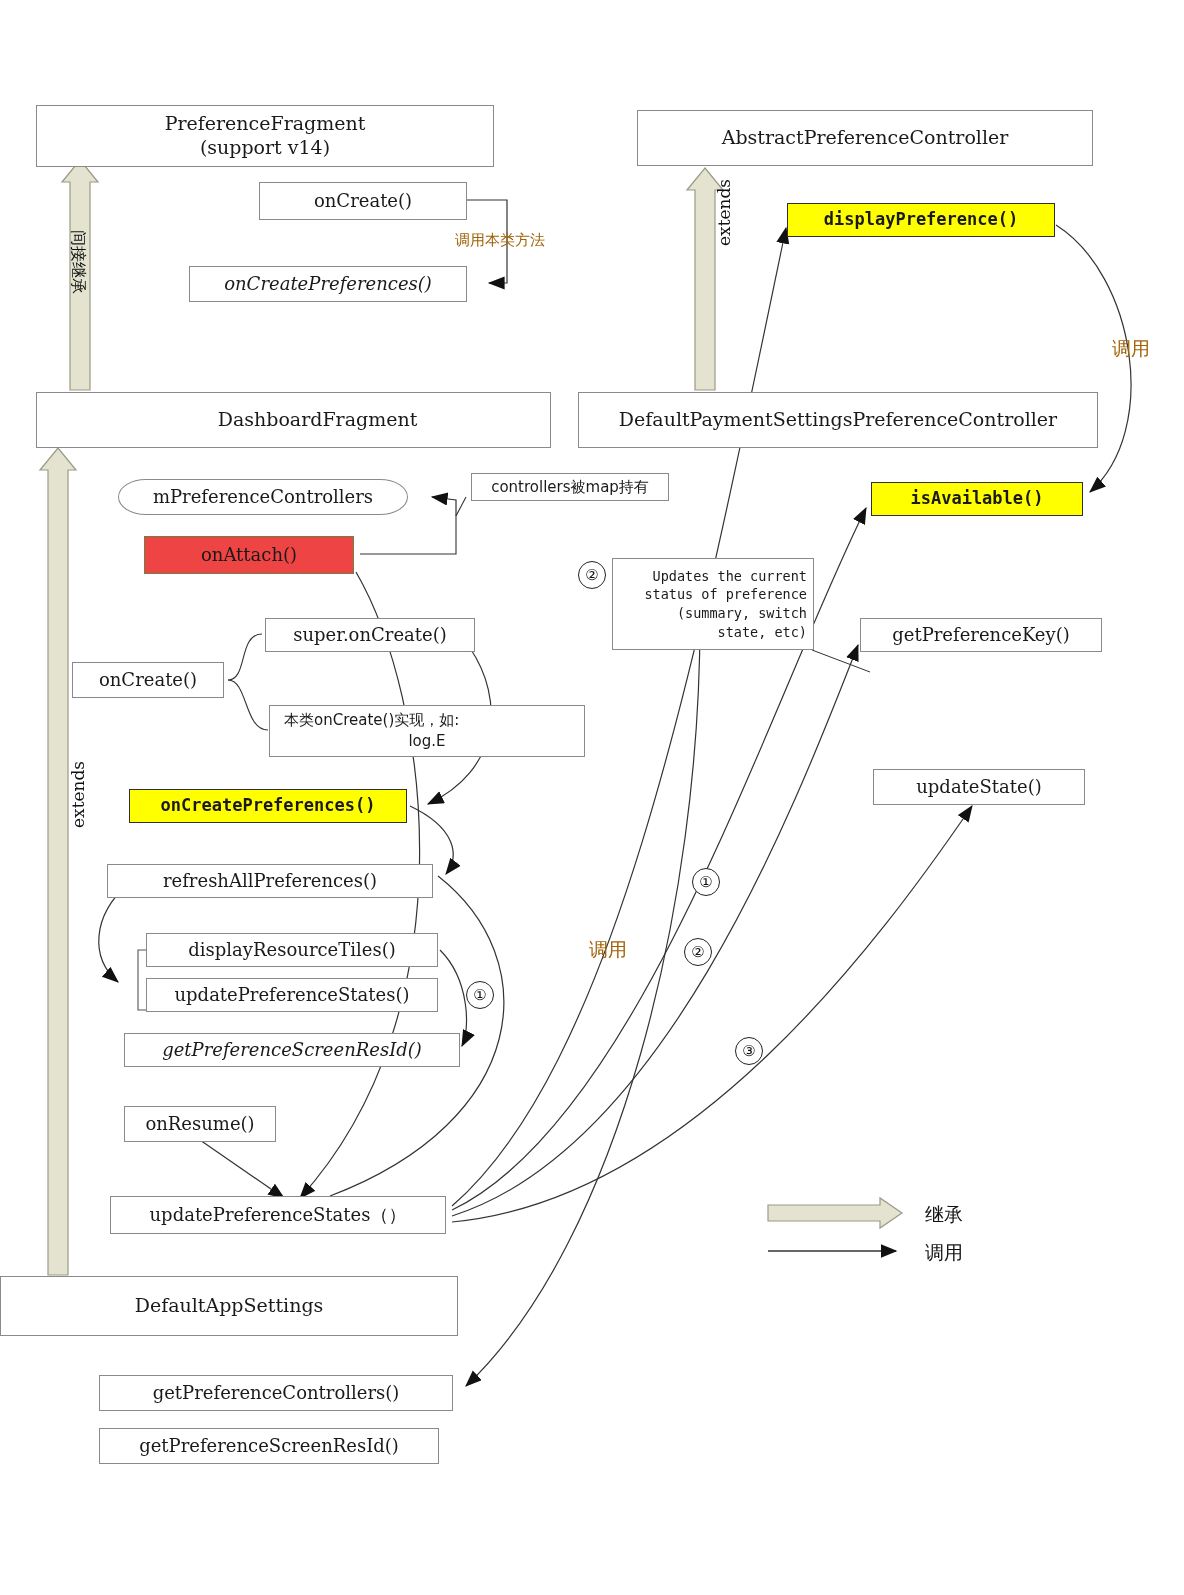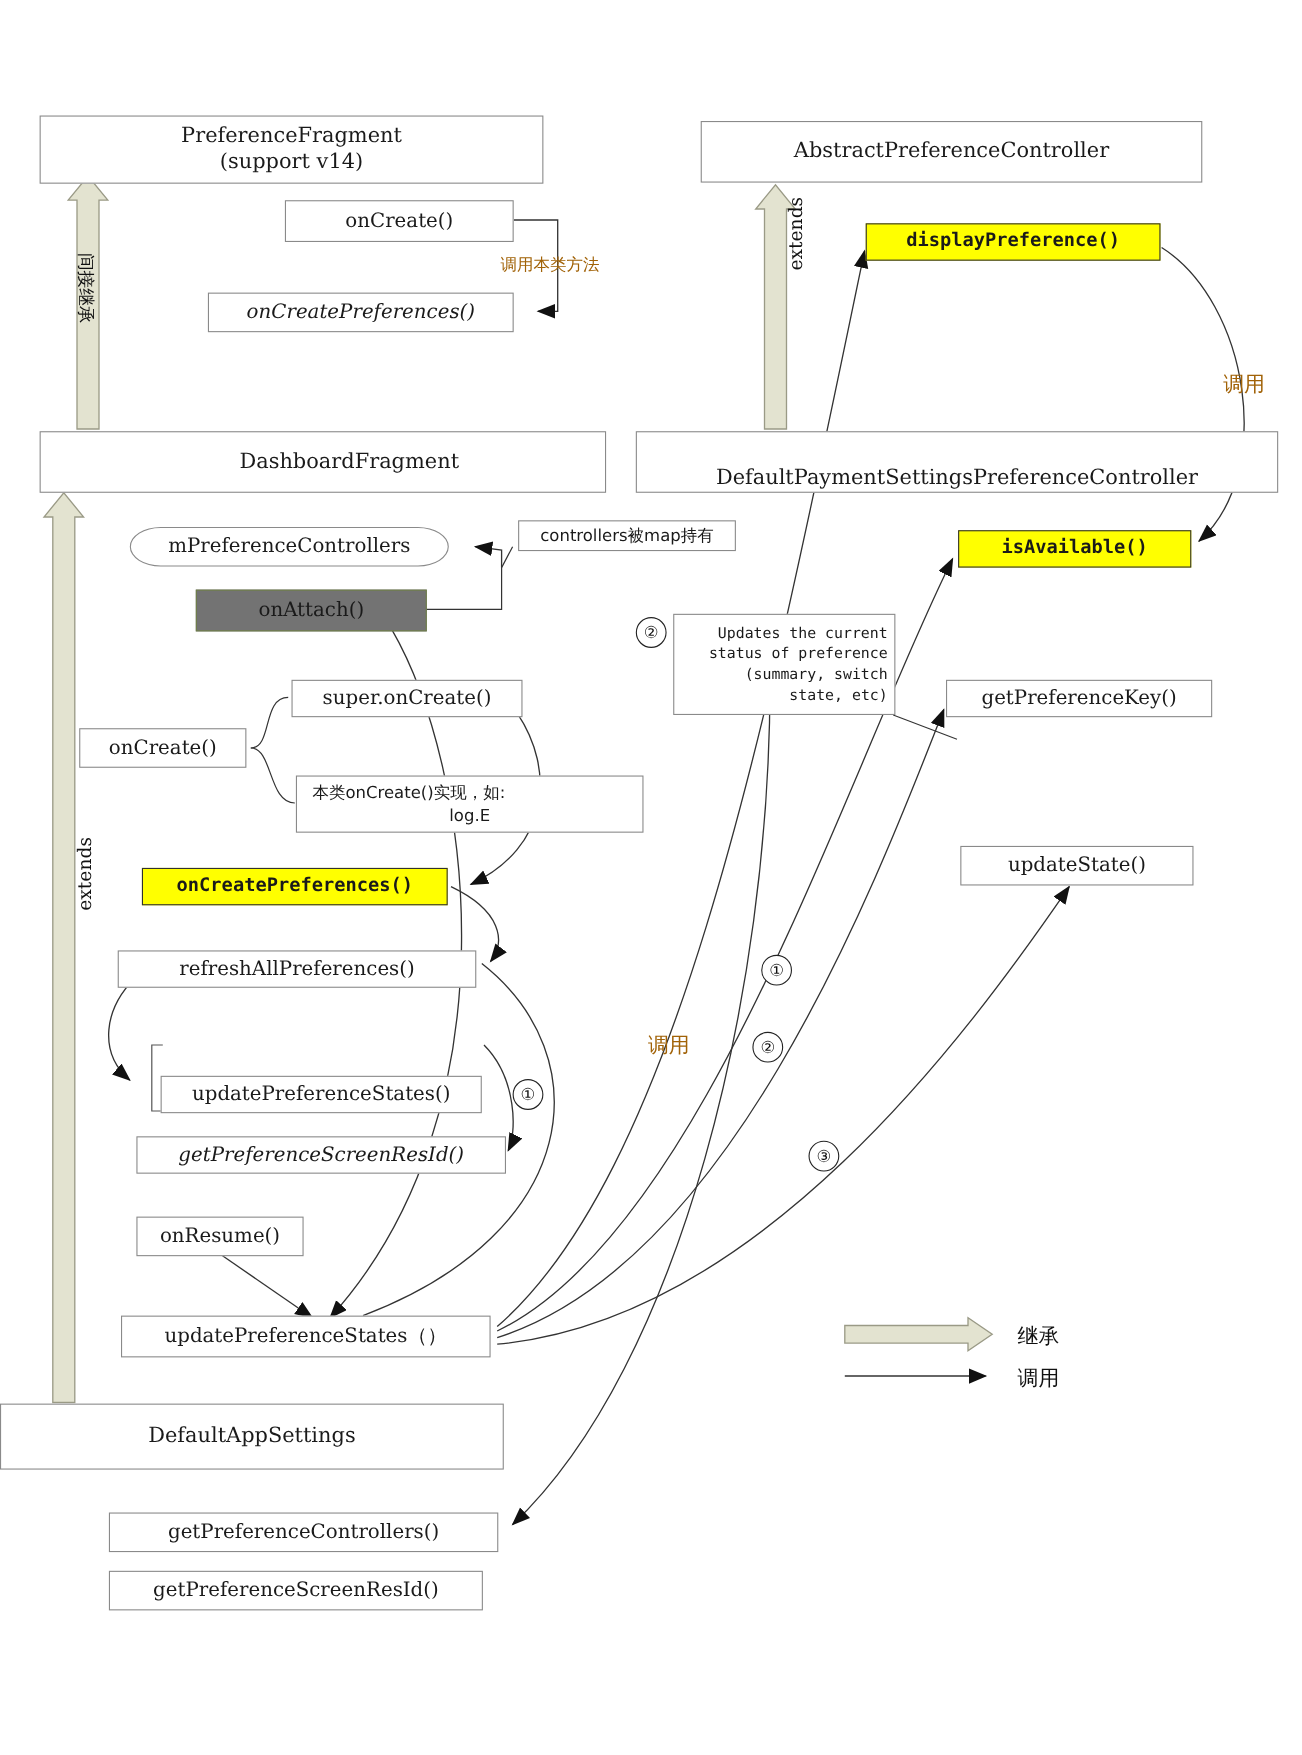--- a/index.html
+++ b/index.html
@@ -8,21 +8,21 @@
   svg#wires{position:absolute;left:0;top:0;width:1184px;height:1595px;pointer-events:none;}
 
   .box{position:absolute;box-sizing:border-box;border:1px solid #8a8a8a;background:#fff;
        display:flex;align-items:center;justify-content:center;text-align:center;
        font-family:"DejaVu Serif",serif;color:#1a1a1a;line-height:1.25;}
   .cls{font-size:19px;}
   .cls.two-line{flex-direction:column;}
   .meth{font-size:18px;}
   .ital{font-style:italic;font-family:"DejaVu Serif",serif;}
   .hl{background:#ffff00;font-weight:bold;font-family:"DejaVu Sans Mono",monospace;font-size:17px;border:1px solid #303030;}
-  .green{background:#737373;border:1px solid #6f7f49;margin-left:34px;}
+  .green{background:#ef4444;border:1px solid #6f7f49;}
   .note{font-size:14.5px;font-family:"DejaVu Sans Mono",monospace;border:1px solid #8a8a8a;background:#fff;}
   .note-cn{font-size:15px;font-family:"DejaVu Sans",sans-serif;}
   .noteblock{flex-direction:column;align-items:flex-end;justify-content:center;padding:2px 6px;font-size:13.5px;line-height:1.38;}
   .plainlabel{position:absolute;font-family:Liberation Sans, sans-serif;font-size:15px;color:#a16207;}
   .plainlabel.big{font-size:19px;}
   .rounded-side{border-radius:28px/18px;}
 
   .vtext{position:absolute;transform-origin:0 0;white-space:nowrap;
          font-family:"DejaVu Sans",sans-serif;font-size:16px;color:#111;}
   .vtext.lat{font-family:"DejaVu Serif",serif;font-size:17px;}
@@ -116,21 +116,21 @@
   </div>
 
   <div class="box cls" style="left:0px;top:1276px;width:458px;height:60px;">
     <span>DefaultAppSettings</span>
   </div>
 
   <div class="box cls" style="left:637px;top:110px;width:456px;height:56px;">
     <span>AbstractPreferenceController</span>
   </div>
 
-  <div class="box cls" style="left:578px;top:392px;width:584px;height:56px;align-items:flex-end;">
+  <div class="box cls" style="left:578px;top:392px;width:520px;height:56px;">
     <span>DefaultPaymentSettingsPreferenceController</span>
   </div>
 
   <div class="box meth" style="left:259px;top:182px;width:208px;height:38px;">
     <span>onCreate()</span>
   </div>
 
   <div class="box meth ital" style="left:189px;top:266px;width:278px;height:36px;">
     <span>onCreatePreferences()</span>
   </div>
@@ -165,20 +165,23 @@
   </div>
 
   <div class="box meth hl" style="left:129px;top:789px;width:278px;height:34px;">
     <span>onCreatePreferences()</span>
   </div>
 
   <div class="box meth" style="left:107px;top:864px;width:326px;height:34px;">
     <span>refreshAllPreferences()</span>
   </div>
 
+  <div class="box meth" style="left:146px;top:933px;width:292px;height:34px;">
+    <span>displayResourceTiles()</span>
+  </div>
 
   <div class="box meth" style="left:146px;top:978px;width:292px;height:34px;">
     <span>updatePreferenceStates()</span>
   </div>
 
   <div class="box meth ital" style="left:124px;top:1033px;width:336px;height:34px;">
     <span>getPreferenceScreenResId()</span>
   </div>
 
   <div class="box meth" style="left:124px;top:1106px;width:152px;height:36px;">

